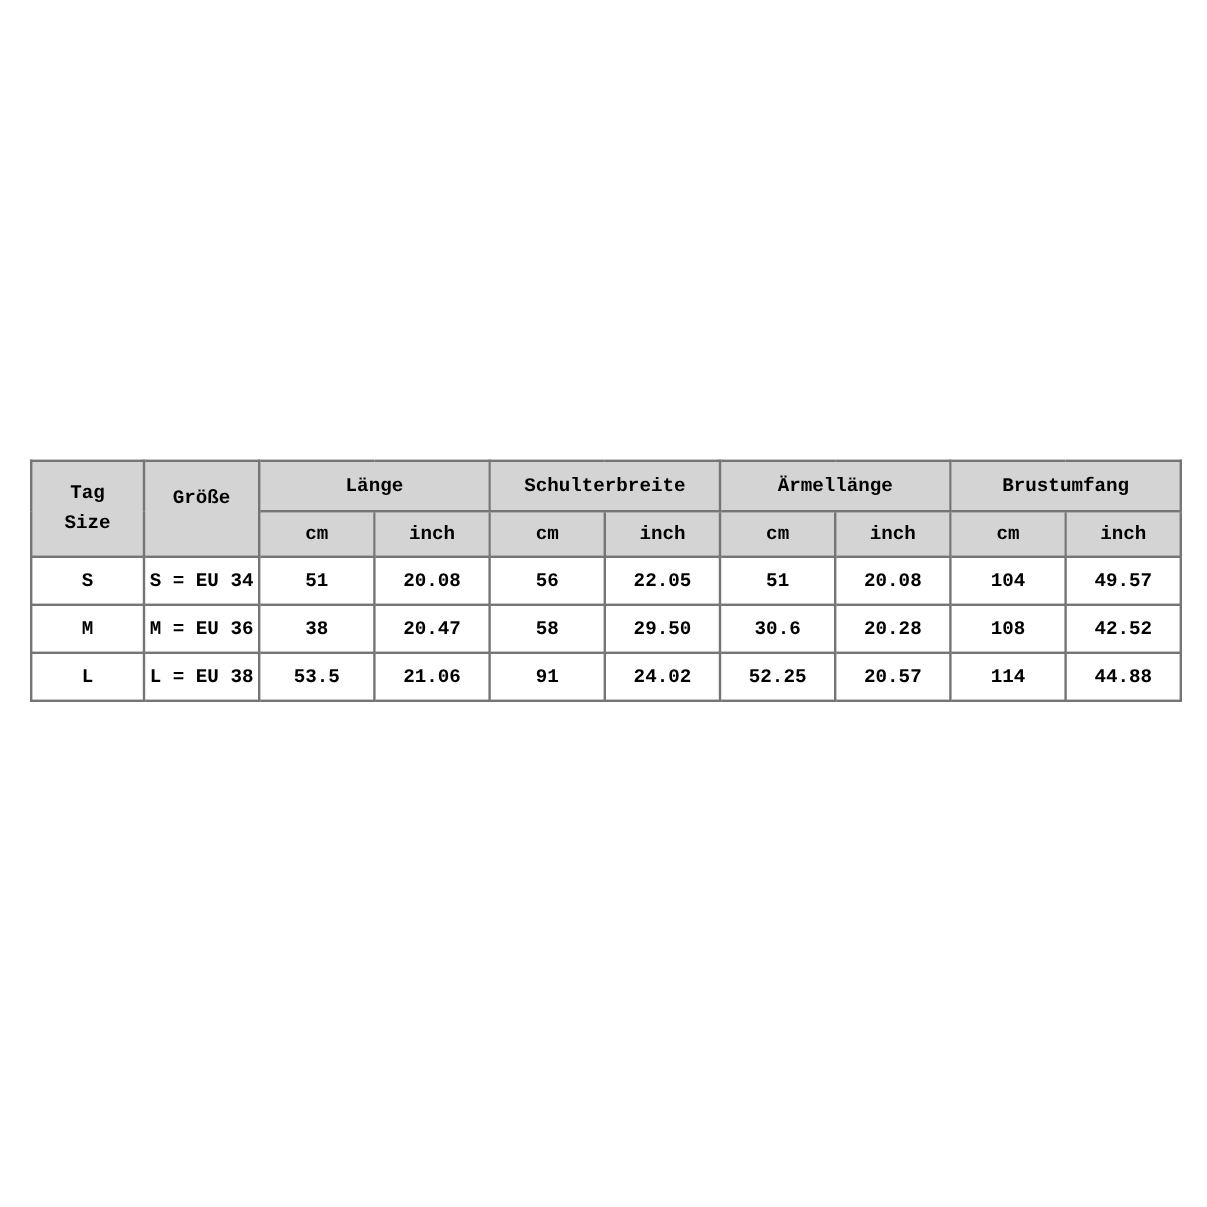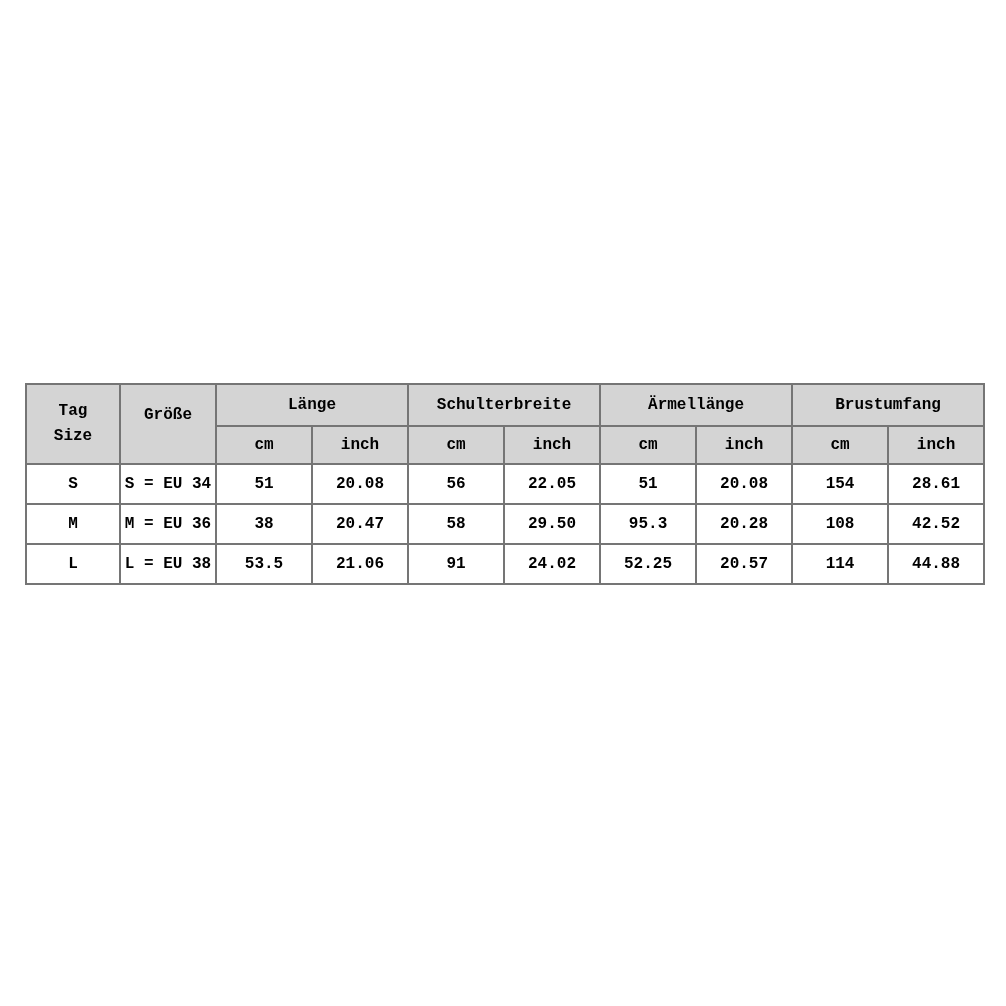--- a/index.html
+++ b/index.html
@@ -92,31 +92,31 @@
     <tbody>
       <tr class="drow">
         <td>S</td>
         <td>S = EU 34</td>
         <td>51</td>
         <td>20.08</td>
         <td>56</td>
         <td>22.05</td>
         <td>51</td>
         <td>20.08</td>
-        <td>154</td>
-        <td>28.61</td>
+        <td>104</td>
+        <td>49.57</td>
       </tr>
       <tr class="drow">
         <td>M</td>
         <td>M = EU 36</td>
         <td>38</td>
         <td>20.47</td>
         <td>58</td>
         <td>29.50</td>
-        <td>95.3</td>
+        <td>30.6</td>
         <td>20.28</td>
         <td>108</td>
         <td>42.52</td>
       </tr>
       <tr class="drow">
         <td>L</td>
         <td>L = EU 38</td>
         <td>53.5</td>
         <td>21.06</td>
         <td>91</td>

